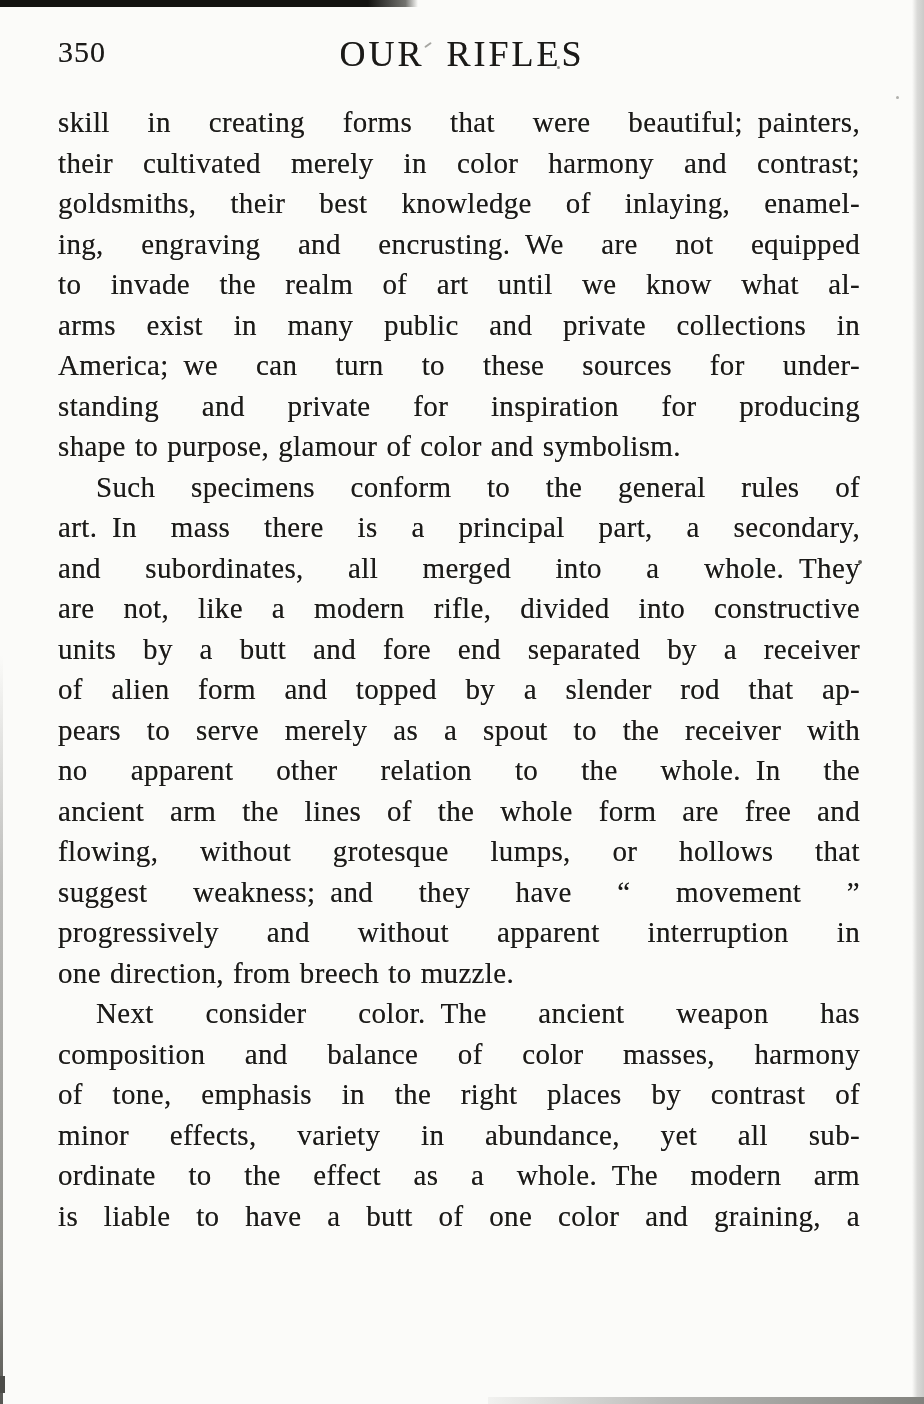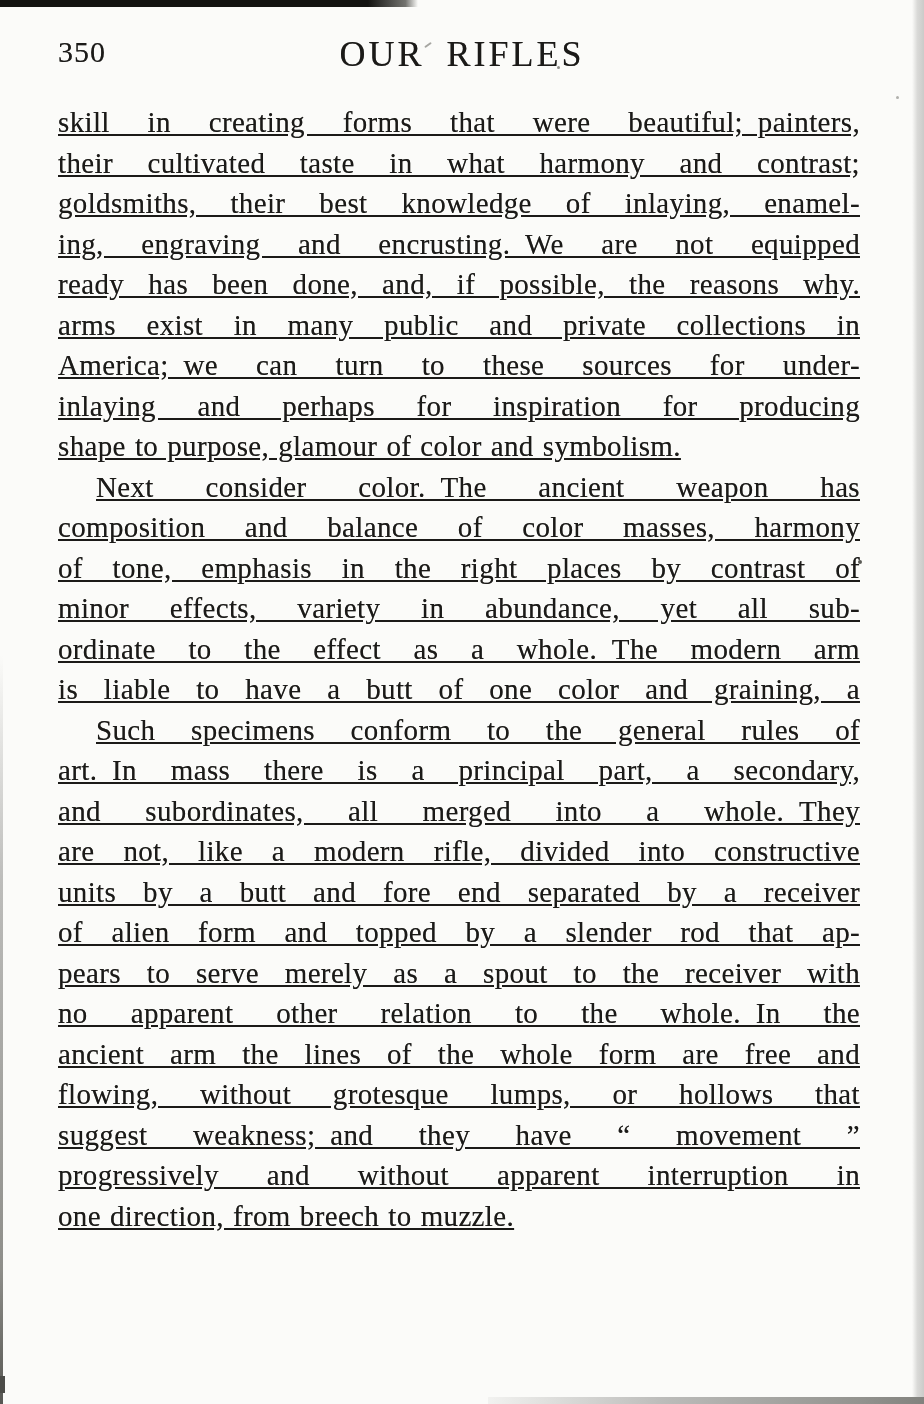--- a/index.html
+++ b/index.html
@@ -55,21 +55,20 @@
     line-height: 40.5px;
     font-size: 29px;
     letter-spacing: 0.35px;
     word-spacing: 1.5px;
     text-align: justify;
     text-align-last: justify;
     text-justify: inter-word;
     white-space: nowrap;
     overflow: visible;
     text-shadow: 0 0 0.6px rgba(27,26,24,0.6);
-    text-decoration: underline;
   }
   .line.ragged {
     text-align: right;
     text-align-last: left;
   }
   .line.indent { text-indent: 38px; }
 
   
   .artifact { position: absolute; pointer-events: none; }
   .top-bar {
@@ -105,54 +104,54 @@
 <div class="page">
 
   <header class="pagehead">
     <span class="pagenum">350</span>
     <span class="runhead">OUR RIFLES</span>
   </header>
 
   <main class="bodytext" id="body-text">
       <div class="paragraph">
         <div class="line">skill in creating forms that were beautiful; painters,</div>
-        <div class="line">their cultivated taste in what harmony and contrast;</div>
+        <div class="line">their cultivated merely in color harmony and contrast;</div>
         <div class="line">goldsmiths, their best knowledge of inlaying, enamel-</div>
         <div class="line">ing, engraving and encrusting. We are not equipped</div>
-        <div class="line">ready has been done, and, if possible, the reasons why.</div>
+        <div class="line">to invade the realm of art until we know what al-</div>
       </div>
       <div class="paragraph">
         <div class="line">arms exist in many public and private collections in</div>
         <div class="line">America; we can turn to these sources for under-</div>
-        <div class="line">inlaying and perhaps for inspiration for producing</div>
+        <div class="line">standing and private for inspiration for producing</div>
         <div class="line ragged">shape to purpose, glamour of color and symbolism.</div>
-      </div>
-      <div class="paragraph">
-        <div class="line indent">Next consider color. The ancient weapon has</div>
-        <div class="line">composition and balance of color masses, harmony</div>
-        <div class="line">of tone, emphasis in the right places by contrast of</div>
-        <div class="line">minor effects, variety in abundance, yet all sub-</div>
-        <div class="line">ordinate to the effect as a whole. The modern arm</div>
-        <div class="line">is liable to have a butt of one color and graining, a</div>
       </div>
       <div class="paragraph">
         <div class="line indent">Such specimens conform to the general rules of</div>
         <div class="line">art. In mass there is a principal part, a secondary,</div>
         <div class="line">and subordinates, all merged into a whole. They</div>
         <div class="line">are not, like a modern rifle, divided into constructive</div>
         <div class="line">units by a butt and fore end separated by a receiver</div>
         <div class="line">of alien form and topped by a slender rod that ap-</div>
         <div class="line">pears to serve merely as a spout to the receiver with</div>
         <div class="line">no apparent other relation to the whole. In the</div>
         <div class="line">ancient arm the lines of the whole form are free and</div>
         <div class="line">flowing, without grotesque lumps, or hollows that</div>
         <div class="line">suggest weakness; and they have “ movement ”</div>
         <div class="line">progressively and without apparent interruption in</div>
         <div class="line ragged">one direction, from breech to muzzle.</div>
       </div>
+      <div class="paragraph">
+        <div class="line indent">Next consider color. The ancient weapon has</div>
+        <div class="line">composition and balance of color masses, harmony</div>
+        <div class="line">of tone, emphasis in the right places by contrast of</div>
+        <div class="line">minor effects, variety in abundance, yet all sub-</div>
+        <div class="line">ordinate to the effect as a whole. The modern arm</div>
+        <div class="line">is liable to have a butt of one color and graining, a</div>
+      </div>
     </main>
 
   <div class="artifact top-bar"></div>
   <div class="artifact right-strip"></div>
   <div class="artifact bottom-bar"></div>
   <div class="artifact left-line"></div>
   <div class="artifact corner-mark"></div>
   <div class="speck speck-1"></div>
   <div class="speck speck-2"></div>
   <div class="speck speck-3"></div>

